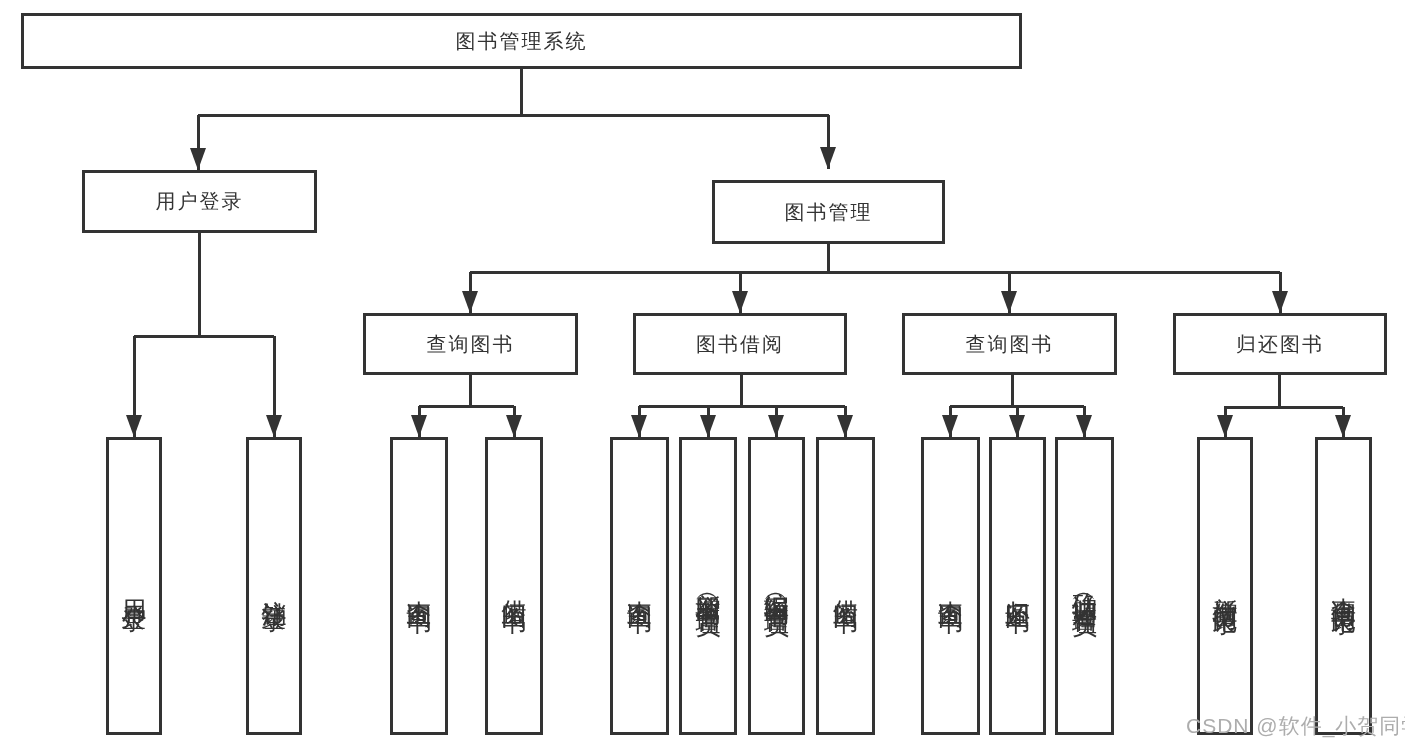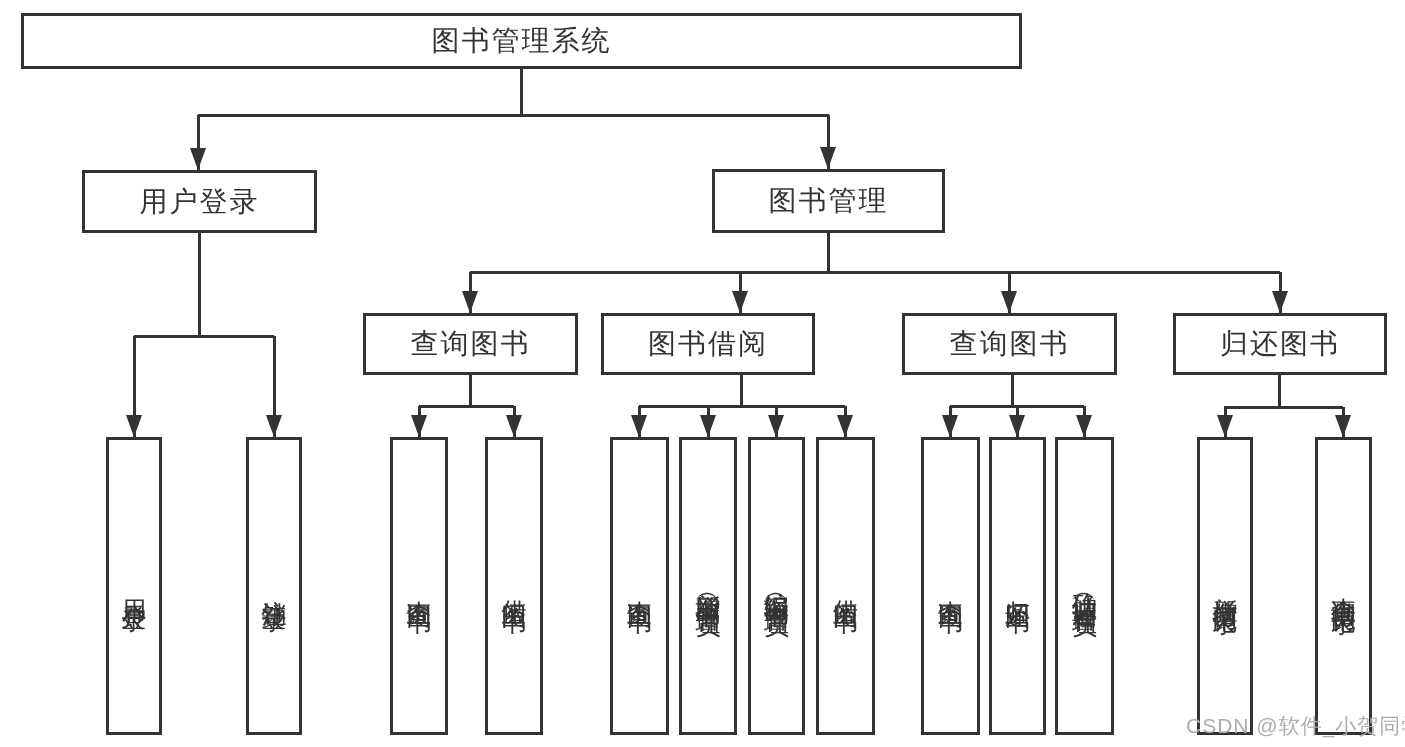--- a/index.html
+++ b/index.html
@@ -12,21 +12,21 @@
   .canvas{
     position:relative;width:1405px;height:747px;background:var(--bg);
     overflow:hidden;
     font-family:"Liberation Sans","DejaVu Sans",sans-serif;
   }
   .box{
     position:absolute;box-sizing:border-box;border:3px solid var(--line);
     background:#fff;display:flex;align-items:center;justify-content:center;
     color:var(--text);
   }
-  .hbox{font-size:28px;letter-spacing:2px;white-space:nowrap;}
+  .hbox{font-size:20px;letter-spacing:2px;white-space:nowrap;}
   .vbox .vtext{
     writing-mode:vertical-rl;text-orientation:mixed;
     font-size:25px;line-height:1;
   }
   .sp-tight .vtext{letter-spacing:3px;}
   .hline,.vline{position:absolute;background:var(--line);}
   .arrow{
     position:absolute;width:0;height:0;
     border-left:8px solid transparent;border-right:8px solid transparent;
     border-top:22px solid var(--line);
@@ -92,24 +92,24 @@
       <div class="hline" style="left: 1224px; top: 405.5px; width: 119px; height: 3px;"></div>
       <div class="vline" style="left: 1223.5px; top: 407px; width: 3px; height: 30px;"></div>
       <div class="arrow" style="left: 1217px; top: 415px;"></div>
       <div class="vline" style="left: 1341.5px; top: 407px; width: 3px; height: 30px;"></div>
       <div class="arrow" style="left: 1335px; top: 415px;"></div>
     </div>
 
   <div class="box hbox" style="left:21px;top:13px;width:1001px;height:56px;">图书管理系统</div>
 
   <div class="box hbox" style="left:82px;top:170px;width:235px;height:63px;">用户登录</div>
-  <div class="box hbox" style="left:712px;top:169px;width:233px;height:64px;">图书管理</div>
+  <div class="box hbox" style="left:712px;top:180px;width:233px;height:64px;">图书管理</div>
 
   <div class="box hbox" style="left:363px;top:313px;width:215px;height:62px;">查询图书</div>
-  <div class="box hbox" style="left:601px;top:313px;width:214px;height:62px;">图书借阅</div>
+  <div class="box hbox" style="left:633px;top:313px;width:214px;height:62px;">图书借阅</div>
   <div class="box hbox" style="left:902px;top:313px;width:215px;height:62px;">查询图书</div>
   <div class="box hbox" style="left:1173px;top:313px;width:214px;height:62px;">归还图书</div>
 
   <div class="box vbox sp-tight" style="left:106px;top:437px;width:56px;height:298px;">
     <span class="vtext">用户登录</span>
   </div>
   <div class="box vbox sp-tight" style="left:246px;top:437px;width:56px;height:298px;">
     <span class="vtext">注销登录</span>
   </div>
 

